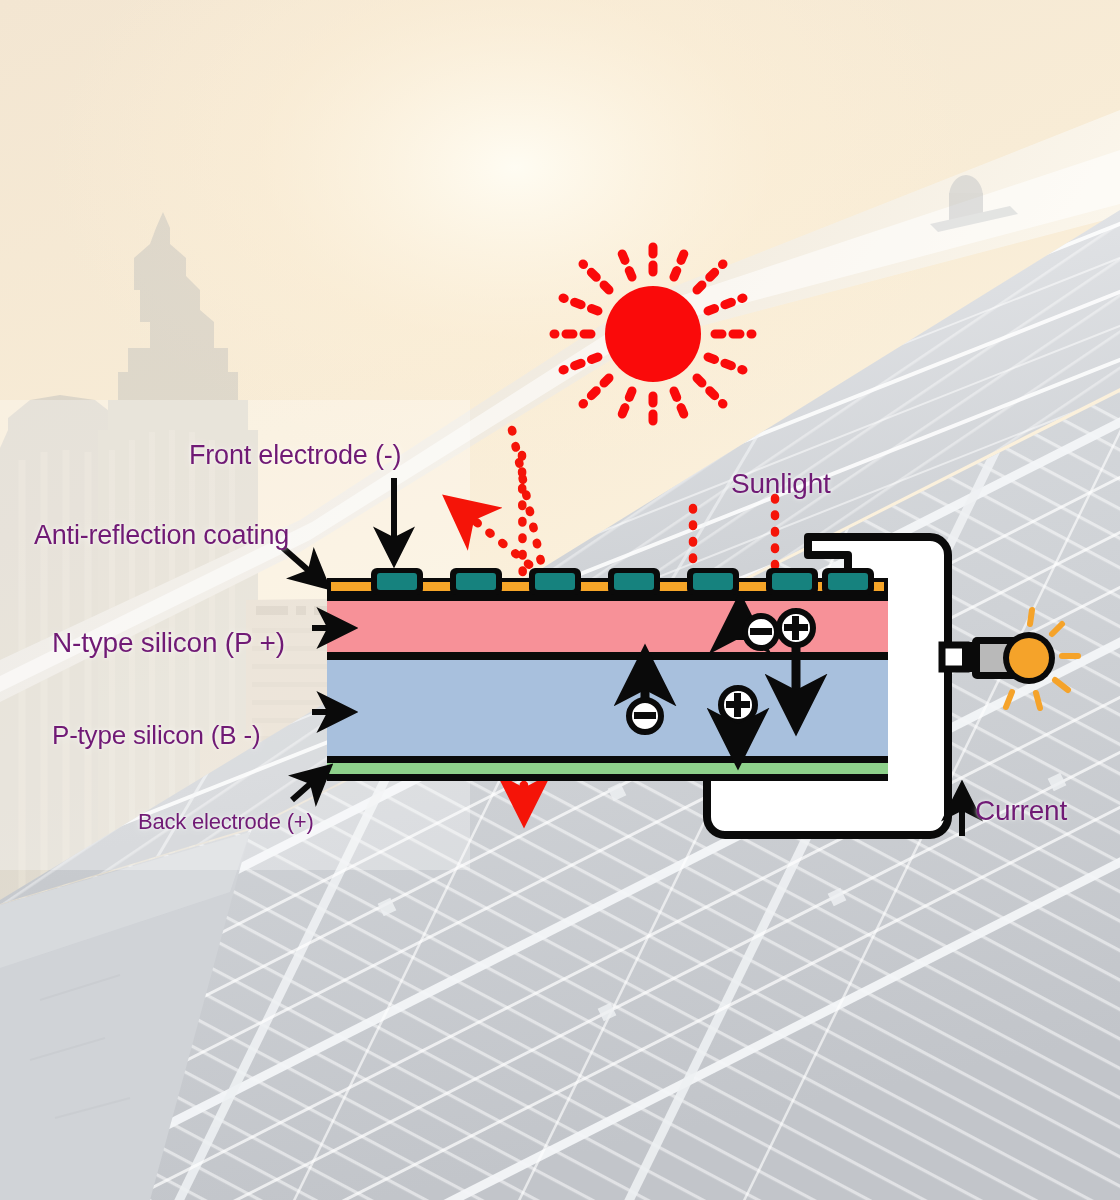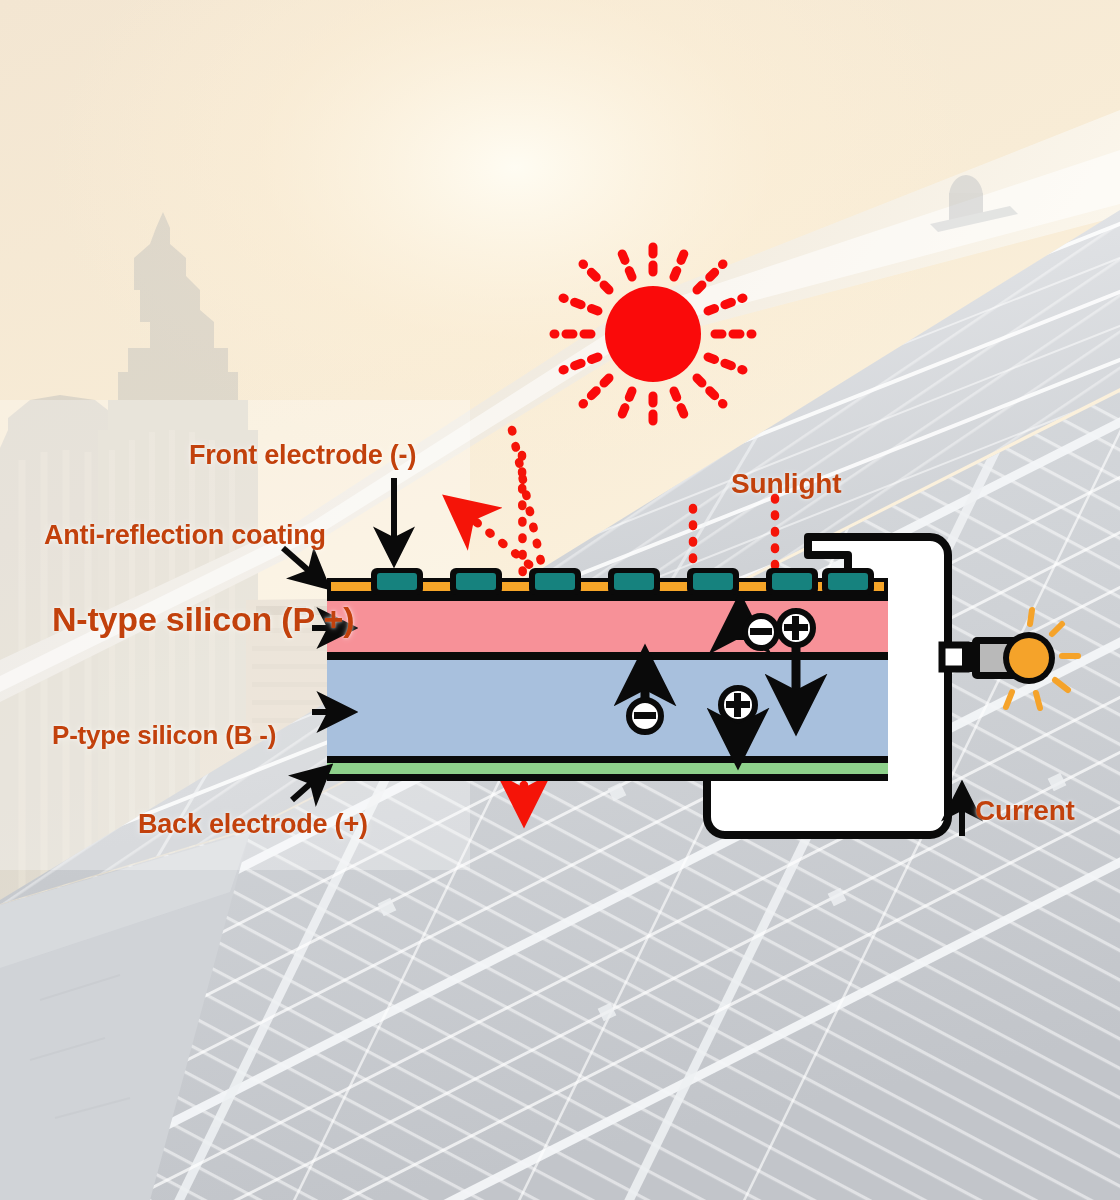--- a/index.html
+++ b/index.html
@@ -6,22 +6,22 @@
   html,body { width:1120px; height:1200px; overflow:hidden; }
   body {
     font-family:"Liberation Sans", sans-serif;
     background:#d8dadc;
     position:relative;
   }
   #stage { position:absolute; inset:0; width:1120px; height:1200px; }
   .bg { position:absolute; inset:0; }
   .lbl {
     position:absolute;
-    font-weight:bold;
-    color:#c2410c;
+    font-weight:normal;
+    color:#701a75;
     white-space:nowrap;
     letter-spacing:-0.2px;
     text-shadow:0 0 3px rgba(255,255,255,.65), 0 0 6px rgba(255,255,255,.5);
   }
   svg { display:block; }
 </style>
 </head>
 <body>
 
 <div id="stage">
@@ -372,25 +372,25 @@
       <path d="M312,712 L350,712" marker-end="url(#arrowBlack)"></path>
 
       <path d="M292,800 L327,769" marker-end="url(#arrowBlack)"></path>
 
       <path d="M962,836 L962,788" marker-end="url(#arrowBlack)"></path>
     </g>
   </svg>
 
   <div class="lbl" style="left:189px; top:440px; font-size:27px;">Front electrode (-)</div>
 
-  <div class="lbl" style="left:44px; top:520px; font-size:27px;">Anti-reflection coating</div>
-
-  <div class="lbl" style="left:52px; top:600px; font-size:34px;">N-type silicon (P +)</div>
+  <div class="lbl" style="left:34px; top:520px; font-size:27px;">Anti-reflection coating</div>
+
+  <div class="lbl" style="left:52px; top:627px; font-size:28px;">N-type silicon (P +)</div>
 
   <div class="lbl" style="left:52px; top:696px; font-size:26px;margin-top:24px;">P-type silicon (B -)</div>
 
-  <div class="lbl" style="left:138px; top:809px; font-size:27px;">Back electrode (+)</div>
+  <div class="lbl" style="left:138px; top:809px; font-size:22px;">Back electrode (+)</div>
 
   <div class="lbl" style="left:731px; top:437px; font-size:28px;margin-top:31px;">Sunlight</div>
 
   <div class="lbl" style="left:975px; top:795px; font-size:28px;">Current</div>
 
 </div>
 
 </body></html>

